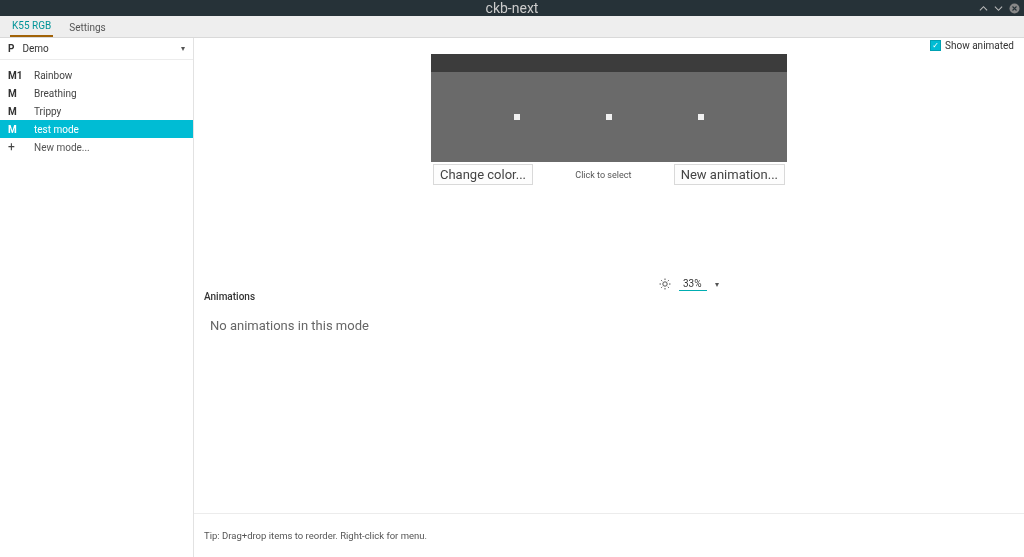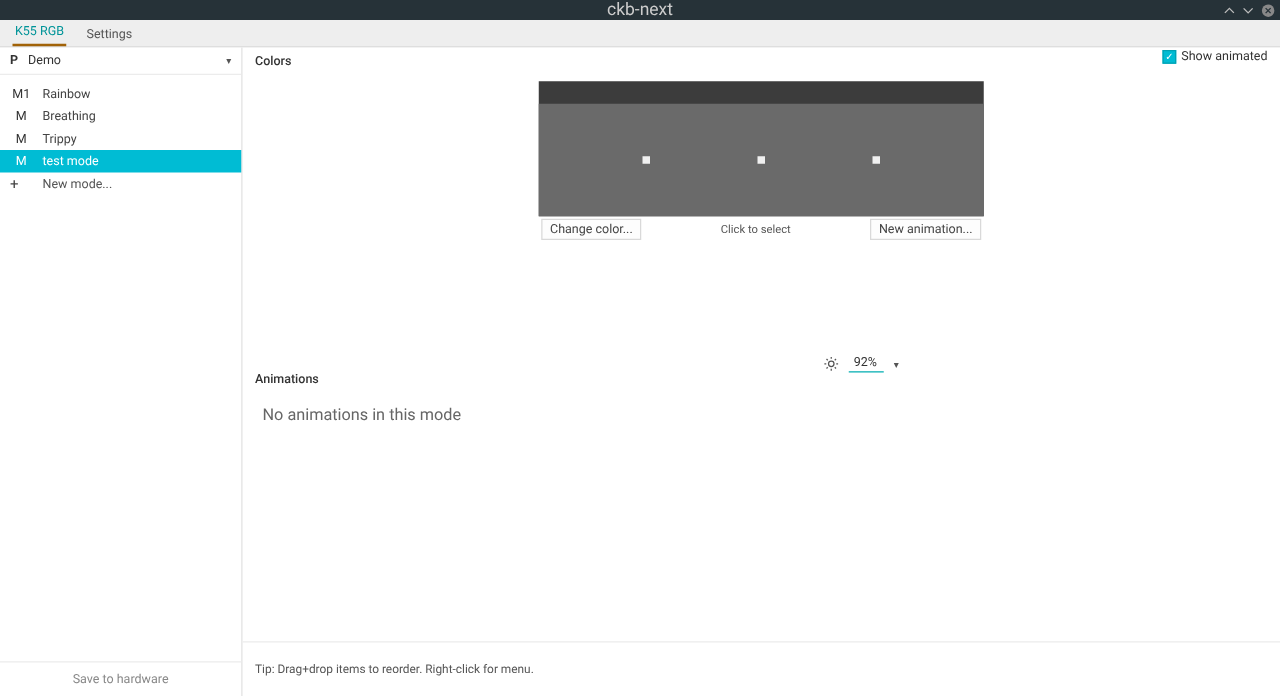--- a/index.html
+++ b/index.html
@@ -20,21 +20,21 @@
 
   
   .sidebar { width: 194px; border-right: 1px solid #e2e2e2; display: flex; flex-direction: column; }
   .profile-row { height: 22px; display: flex; align-items: center; padding: 0 8px; border-bottom: 1px solid #ececec; }
   .profile-row .p { font-weight: bold; margin-right: 8px; font-size: 10px; }
   .profile-row .name { font-size: 10px; color: #333; }
   .profile-row .drop { margin-left: auto; font-size: 8px; color: #555; }
 
   .mode-list { flex: 1; padding-top: 6px; }
   .mode-item { height: 18px; display: flex; align-items: center; padding: 0 8px; font-size: 10px; cursor: pointer; gap: 8px; }
-  .mode-item .mk { font-weight: normal; width: 18px; font-size: 10px; color: #333; text-align: center; }
+  .mode-item .mk { font-weight: bold; width: 18px; font-size: 10px; color: #333; }
   .mode-item .ml { color: #444; }
   .mode-item.selected { background: #00bcd4; color: #fff; }
   .mode-item.selected .mk, .mode-item.selected .ml { color: #fff; }
   .mode-item.new .plus { font-weight: normal; width: 18px; font-size: 12px; color: #444; text-align: left; }
   .mode-item.new .ml { color: #555; }
 
   .save-hw { height: 28px; border-top: 1px solid #ececec; display: flex; align-items: center; justify-content: center; font-size: 10px; color: #888; }
 
   
   .main { flex: 1; display: flex; flex-direction: column; }
@@ -49,21 +49,21 @@
   .show-anim { position: absolute; right: 10px; top: 2px; display: flex; align-items: center; gap: 4px; font-size: 10px; color: #333; }
   .show-anim .cb { width: 11px; height: 11px; background: #00bcd4; border: 1px solid #00a1b2; display: inline-flex; align-items: center; justify-content: center; color: #fff; font-size: 8px; line-height: 8px; }
 
   .device-wrap { display: flex; flex-direction: column; align-items: center; margin-top: 10px; }
   .device { width: 356px; background: #3c3c3c; }
   .device-top { height: 18px; }
   .device-body { background: #6a6a6a; height: 90px; display: flex; align-items: center; justify-content: space-around; padding: 0 40px; }
   .key { width: 6px; height: 6px; background: #f0f0f0; }
 
   .device-buttons { width: 356px; display: flex; justify-content: space-between; align-items: center; margin-top: 2px; padding: 0 2px; }
-  .btn { border: 1px solid #d9d9d9; background: #fdfdfd; padding: 2px 6px; font-size: 10px; color: #444; cursor: pointer; }
+  .btn { border: 1px solid #d9d9d9; background: #fdfdfd; padding: 2px 6px; font-size: 13px; color: #444; cursor: pointer; }
   .click-to-select { font-size: 9px; color: #555; }
 
   .brightness { display: flex; align-items: center; justify-content: center; gap: 8px; margin-top: 92px; margin-left: 160px; }
   .brightness .sun svg { display: block; }
   .brightness .val { font-size: 10px; color: #333; border-bottom: 1px solid #00adb1; padding: 1px 4px; min-width: 28px; text-align: left; }
   .brightness .dd { font-size: 8px; color: #555; }
 
   .animations-sec { padding: 0 10px; }
   .no-anim { font-size: 13px; color: #666; padding: 16px 6px; }
 
@@ -122,27 +122,25 @@
       </div>
       <div class="mode-item selected">
         <span class="mk">M</span>
         <span class="ml">test mode</span>
       </div>
       <div class="mode-item new">
         <span class="plus">+</span>
         <span class="ml">New mode...</span>
       </div>
     </div>
-    <div class="save-hw">Save to hardware</div>
   </div>
 
   <div class="main">
 
     <div class="section colors-area">
-      <div class="section-title">Colors</div>
       <div class="show-anim">
         <span class="cb">✓</span>
         <span>Show animated</span>
       </div>
 
       <div class="device-wrap">
         <div class="device">
           <div class="device-top"></div>
           <div class="device-body">
             <div class="key"></div>
@@ -166,21 +164,21 @@
                 <line x1="6" y1="10" x2="6" y2="11.5"></line>
                 <line x1="0.5" y1="6" x2="2" y2="6"></line>
                 <line x1="10" y1="6" x2="11.5" y2="6"></line>
                 <line x1="2.2" y1="2.2" x2="3.2" y2="3.2"></line>
                 <line x1="8.8" y1="8.8" x2="9.8" y2="9.8"></line>
                 <line x1="2.2" y1="9.8" x2="3.2" y2="8.8"></line>
                 <line x1="8.8" y1="3.2" x2="9.8" y2="2.2"></line>
               </g>
             </svg>
         </span>
-        <span class="val">92%</span>
+        <span class="val">33%</span>
         <span class="dd">▾</span>
       </div>
     </div>
 
     <div class="animations-sec">
       <div class="section-title">Animations</div>
       <div class="no-anim">No animations in this mode</div>
     </div>
 
     <div class="tip">Tip: Drag+drop items to reorder. Right-click for menu.</div>

